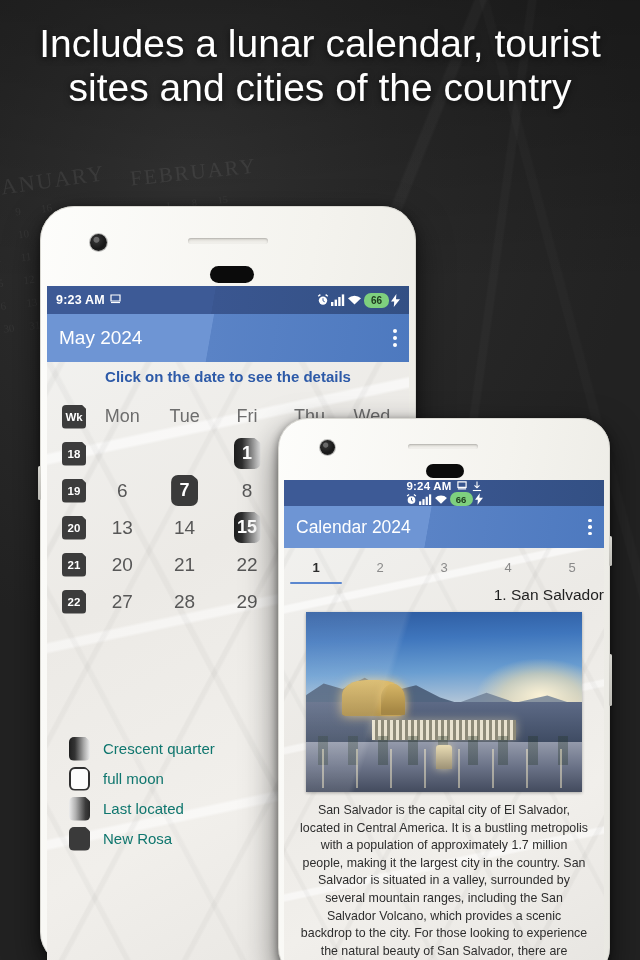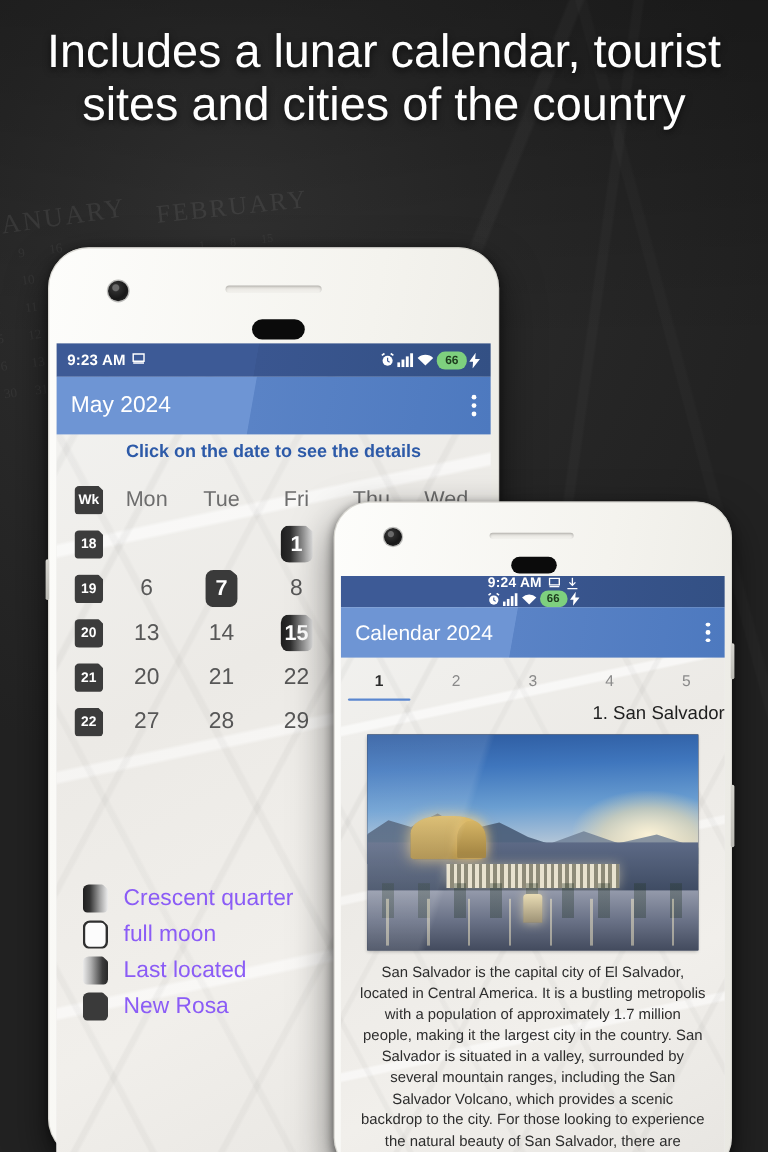--- a/index.html
+++ b/index.html
@@ -148,21 +148,21 @@
     border-radius:8px; clip-path:polygon(0 0, 76% 0, 100% 20%, 100% 100%, 0 100%);
   }
 
   .legend{ position:absolute; left:22px; top:450px; }
   .legrow{ display:flex; align-items:center; gap:13px; height:25px; margin-bottom:5px; }
   .legicon{ width:21px; height:24px; border-radius:5px; clip-path:polygon(0 0, 76% 0, 100% 20%, 100% 100%, 0 100%); }
   .legicon.crescent{ background:linear-gradient(90deg,#1f1f1f 0%,#343434 28%,#a8a8a8 70%,#ededed 100%); }
   .legicon.full{ background:#fcfcfc; border:2px solid #2f2f2f; border-radius:6px; }
   .legicon.last{ background:linear-gradient(90deg,#ececec 0%,#b0b0b0 32%,#3c3c3c 78%,#282828 100%); }
   .legicon.new{ background:#3a3a3a; }
-  .legtext{ font-size:19px; color:#8b5cf6; }
+  .legtext{ font-size:15px; color:#0f766e; }
 
   
   #phone2{ left:278px; top:418px; width:332px; height:560px; border-radius:30px; }
   #phone2 .screen{ left:6px; top:62px; right:6px; bottom:0; }
   #p2-status{ height:26px; font-size:11.5px;flex-direction:column; }
   #p2-appbar{ top:26px; height:42px; font-size:17.5px; }
 
   .tabs{ position:absolute; left:0; right:0; top:70px; height:34px; display:flex; }
   .tab{ flex:1; display:flex; align-items:center; justify-content:center;
         font-size:13px; color:#8a8a8a; position:relative; }

